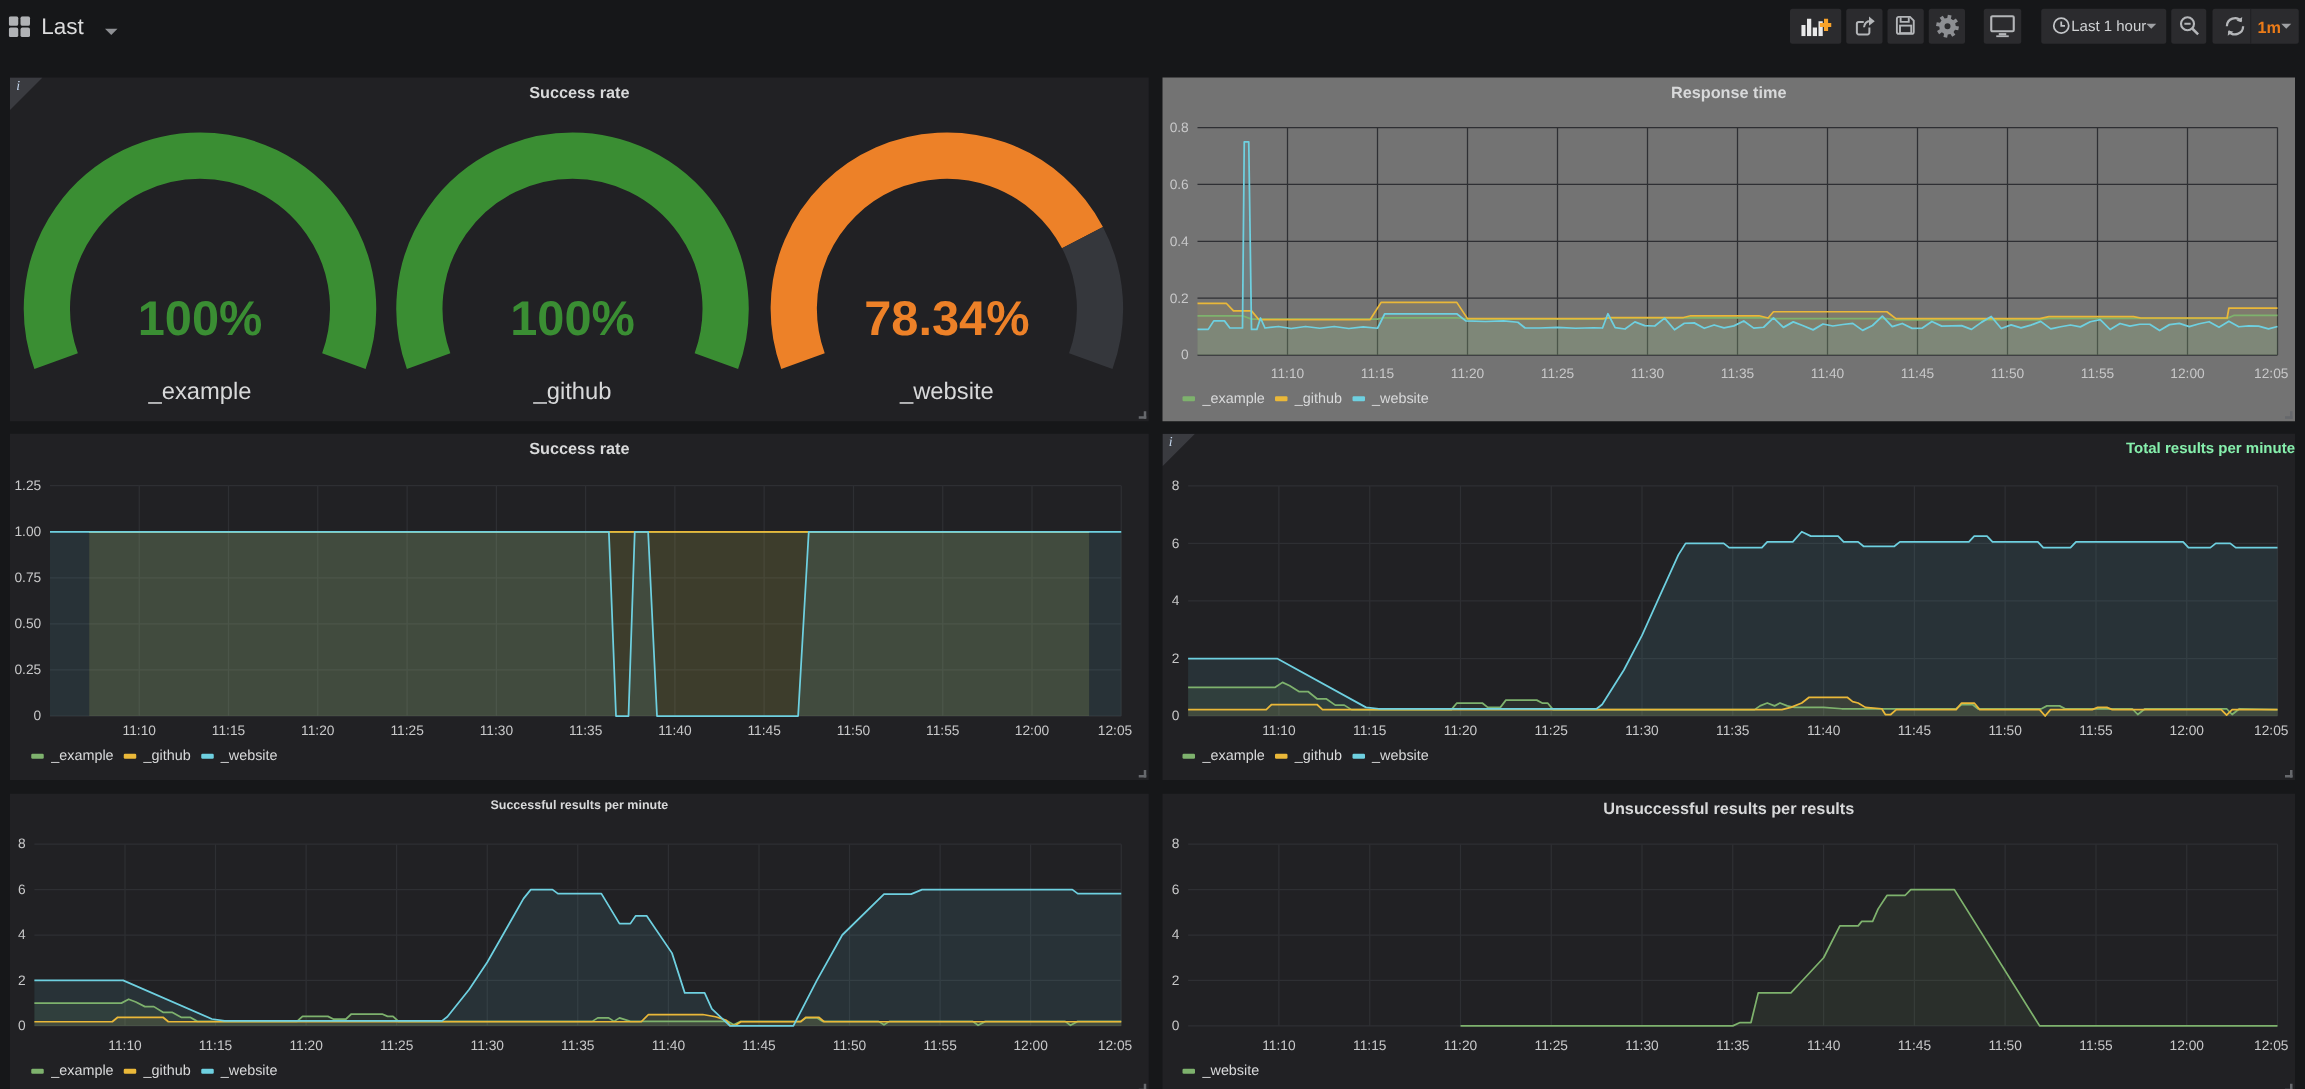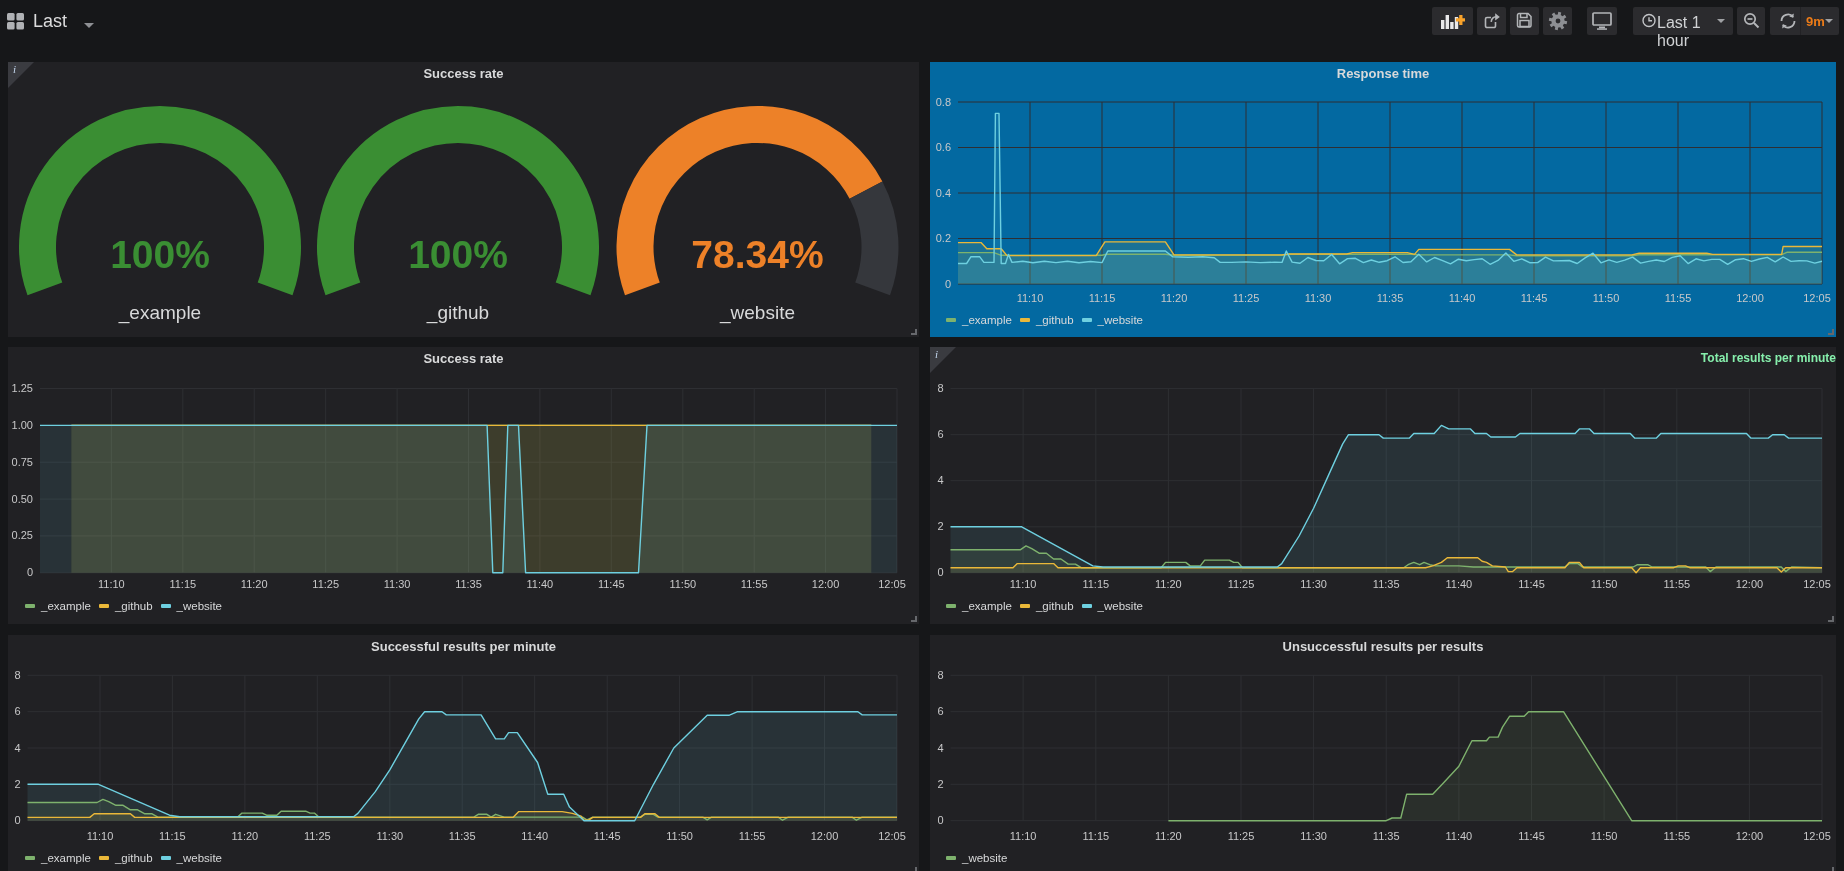--- a/index.html
+++ b/index.html
@@ -48,60 +48,60 @@
 <rect x="1" y="1" width="18" height="12" rx="1" fill="none" stroke="#b4b6b9" stroke-width="1.7"></rect>
 <rect x="7" y="14.5" width="6" height="1.8" fill="#b4b6b9"></rect>
 <rect x="5" y="16.3" width="10" height="1.5" fill="#b4b6b9"></rect>
 </svg>
   </div>
 <div style="position:absolute;left:1633px;top:7px;width:100px;height:28px;background:#2b2b2e;border-radius:2px">
     <svg width="15" height="15" style="position:absolute;left:9px;top:6px">
 <circle cx="7" cy="7.5" r="6" fill="none" stroke="#c2c4c7" stroke-width="1.4"></circle>
 <path d="M7 4.2 v3.5 h3" fill="none" stroke="#c2c4c7" stroke-width="1.4"></path>
 </svg>
-    <div style="position:absolute;left:24px;top:7px;font-size:16px;color:#d0d2d4">Last 1 hour</div>
+    <div style="position:absolute;left:24px;top:7px;font-size:12px;color:#d0d2d4">Last 1 hour</div>
     <div style="position:absolute;right:8px;top:12px;width:0;height:0;border-left:4.5px solid transparent;border-right:4.5px solid transparent;border-top:4.5px solid #9fa1a4"></div>
   </div>
 <div style="position:absolute;left:1737px;top:7px;width:28px;height:28px;background:#2b2b2e;border-radius:2px">
     <svg width="18" height="18" style="position:absolute;left:6px;top:5px">
 <circle cx="7" cy="7" r="5.2" fill="none" stroke="#b4b6b9" stroke-width="1.7"></circle>
 <line x1="4.5" y1="7" x2="9.5" y2="7" stroke="#b4b6b9" stroke-width="1.7"></line>
 <line x1="11" y1="11" x2="15.5" y2="15.5" stroke="#b4b6b9" stroke-width="2"></line>
 </svg>
   </div>
 <div style="position:absolute;left:1770px;top:7px;width:69px;height:28px;background:#2b2b2e;border-radius:2px">
     <svg width="18" height="18" viewBox="0 0 18 18" style="position:absolute;left:9px;top:5px">
 <path d="M15.5 9 a6.5 6.5 0 0 1 -11.6 4" fill="none" stroke="#b4b6b9" stroke-width="1.8"></path>
 <path d="M2.5 9 a6.5 6.5 0 0 1 11.6 -4" fill="none" stroke="#b4b6b9" stroke-width="1.8"></path>
 <path d="M14.8 1.5 L14.3 5.7 L10.2 4.6 z" fill="#b4b6b9"></path>
 <path d="M3.2 16.5 L3.7 12.3 L7.8 13.4 z" fill="#b4b6b9"></path>
 </svg>
     <div style="position:absolute;left:30px;top:0px;width:1px;height:28px;background:#222225"></div>
-    <div style="position:absolute;left:36px;top:7px;font-size:13px;font-weight:bold;color:#eb7b18">9m</div>
+    <div style="position:absolute;left:36px;top:7px;font-size:13px;font-weight:bold;color:#eb7b18">1m</div>
     <div style="position:absolute;right:6px;top:12px;width:0;height:0;border-left:4.5px solid transparent;border-right:4.5px solid transparent;border-top:4.5px solid #9fa1a4"></div>
   </div>
 <div style="position:absolute;left:8px;top:62px;width:911px;height:275px;background:#212124;overflow:hidden">
     <div style="position:absolute;left:0;top:0;width:0;height:0;border-top:26px solid #3a3b40;border-right:26px solid transparent"></div>
     <div style="position:absolute;left:5px;top:1px;font-size:11px;font-style:italic;font-family:'Liberation Serif',serif;color:#c5d8ef">i</div>
     <div style="position:absolute;left:0;top:4px;width:100%;text-align:center;font-size:13px;font-weight:bold;color:#d8d9da">Success rate</div>
     <svg width="911" height="275" style="position:absolute;left:0;top:0">
       <path d="M 36.9 226.9 A 122.5 122.5 0 1 1 267.1 226.9" fill="none" stroke="#3a8e33" stroke-width="37"></path>
       <text x="152" y="206" text-anchor="middle" font-size="39" font-weight="bold" fill="#3a8e33">100%</text>
       <text x="152" y="257" text-anchor="middle" font-size="19" fill="#d8d9da">_example</text>
       <path d="M 334.9 226.9 A 122.5 122.5 0 1 1 565.1 226.9" fill="none" stroke="#3a8e33" stroke-width="37"></path>
       <text x="450" y="206" text-anchor="middle" font-size="39" font-weight="bold" fill="#3a8e33">100%</text>
       <text x="450" y="257" text-anchor="middle" font-size="19" fill="#d8d9da">_github</text>
       <path d="M 634.4 226.9 A 122.5 122.5 0 0 1 858.0 128.1" fill="none" stroke="#ED8128" stroke-width="37"></path>
       <path d="M 858.0 128.1 A 122.5 122.5 0 0 1 864.6 226.9" fill="none" stroke="#35373c" stroke-width="37"></path>
       <text x="749.5" y="206" text-anchor="middle" font-size="39" font-weight="bold" fill="#ED8128">78.34%</text>
       <text x="749.5" y="257" text-anchor="middle" font-size="19" fill="#d8d9da">_website</text>
     </svg>
     <div style="position:absolute;right:2px;bottom:2px;width:6px;height:6px;border-right:2px solid #66686c;border-bottom:2px solid #66686c"></div>
   </div>
-<div style="position:absolute;left:930px;top:62px;width:906px;height:275px;background:#0369a1;overflow:hidden">
+<div style="position:absolute;left:930px;top:62px;width:906px;height:275px;background:#737373;overflow:hidden">
     <div style="position:absolute;left:0;top:4px;width:100%;text-align:center;font-size:13px;font-weight:bold;color:#d8d9da">Response time</div>
     <svg width="906" height="275" style="position:absolute;left:0;top:0">
       <line x1="28" y1="222.0" x2="892" y2="222.0" stroke="#2e2f33" stroke-width="1"></line>
 <text x="21" y="225.5" text-anchor="end" font-size="11" fill="#c8c8c9">0</text>
 <line x1="28" y1="176.5" x2="892" y2="176.5" stroke="#2e2f33" stroke-width="1"></line>
 <text x="21" y="180.0" text-anchor="end" font-size="11" fill="#c8c8c9">0.2</text>
 <line x1="28" y1="131.0" x2="892" y2="131.0" stroke="#2e2f33" stroke-width="1"></line>
 <text x="21" y="134.5" text-anchor="end" font-size="11" fill="#c8c8c9">0.4</text>
 <line x1="28" y1="85.5" x2="892" y2="85.5" stroke="#2e2f33" stroke-width="1"></line>
 <text x="21" y="89.0" text-anchor="end" font-size="11" fill="#c8c8c9">0.6</text>
@@ -233,21 +233,21 @@
 <polygon points="20.5,225.8 20.5,220.7 83.0,220.7 87.3,216.6 123.6,216.6 128.0,220.7 495.5,220.7 502.7,218.9 511.4,215.4 517.3,210.8 547.8,210.8 552.1,214.3 556.5,215.4 562.3,218.9 575.4,220.0 578.3,224.6 582.6,224.6 587.0,220.7 634.9,220.7 639.3,215.4 649.4,215.4 653.8,220.7 701.7,220.7 706.1,225.8 710.4,220.7 743.8,220.7 748.2,218.9 755.5,218.9 759.8,220.7 847.0,220.7 851.3,225.1 855.7,220.7 892.0,220.7 892.0,225.8" fill="#EAB839" fill-opacity="0.1"></polygon>
 <polygon points="20.5,225.8 20.5,179.8 91.7,179.8 162.8,218.9 173.0,220.0 347.3,220.0 351.7,216.6 369.1,189.0 383.6,161.3 398.1,129.1 412.7,96.9 418.5,87.7 449.0,87.7 453.3,91.1 479.5,91.1 483.8,86.5 504.2,86.5 511.4,78.4 518.7,81.9 540.5,81.9 544.9,86.5 556.5,86.5 560.8,90.0 585.5,90.0 589.9,86.5 645.1,86.5 649.4,81.9 659.6,81.9 664.0,86.5 700.3,86.5 704.6,91.1 726.4,91.1 730.8,86.5 816.5,86.5 820.8,91.1 838.3,91.1 842.6,87.7 854.2,87.7 858.6,91.1 892.0,91.1 892.0,225.8" fill="#6ED0E0" fill-opacity="0.1"></polygon>
 <polyline points="20.5,202.8 90.2,202.8 96.0,198.9 101.8,201.6 109.1,206.2 116.4,206.2 123.6,212.0 130.9,212.0 138.2,217.1 145.4,217.1 151.2,220.7 231.1,220.7 235.5,215.4 255.8,215.4 260.2,218.9 270.3,218.9 274.7,213.1 299.4,213.1 303.7,215.4 308.1,215.4 312.5,220.7 473.7,220.7 478.0,217.7 483.8,215.4 489.7,217.7 494.0,215.4 499.8,217.7 505.6,218.9 528.9,218.9 543.4,220.0 634.9,220.0 639.3,216.6 648.0,216.6 652.3,220.0 703.2,220.0 707.5,217.7 717.7,217.7 722.1,220.0 775.8,220.0 780.2,224.6 786.0,220.0 851.3,220.0 855.7,224.6 861.5,220.0 892.0,220.7" fill="none" stroke="#7EB26D" stroke-width="1.4" stroke-linejoin="round"></polyline>
 <polyline points="20.5,220.7 83.0,220.7 87.3,216.6 123.6,216.6 128.0,220.7 495.5,220.7 502.7,218.9 511.4,215.4 517.3,210.8 547.8,210.8 552.1,214.3 556.5,215.4 562.3,218.9 575.4,220.0 578.3,224.6 582.6,224.6 587.0,220.7 634.9,220.7 639.3,215.4 649.4,215.4 653.8,220.7 701.7,220.7 706.1,225.8 710.4,220.7 743.8,220.7 748.2,218.9 755.5,218.9 759.8,220.7 847.0,220.7 851.3,225.1 855.7,220.7 892.0,220.7" fill="none" stroke="#EAB839" stroke-width="1.4" stroke-linejoin="round"></polyline>
 <polyline points="20.5,179.8 91.7,179.8 162.8,218.9 173.0,220.0 347.3,220.0 351.7,216.6 369.1,189.0 383.6,161.3 398.1,129.1 412.7,96.9 418.5,87.7 449.0,87.7 453.3,91.1 479.5,91.1 483.8,86.5 504.2,86.5 511.4,78.4 518.7,81.9 540.5,81.9 544.9,86.5 556.5,86.5 560.8,90.0 585.5,90.0 589.9,86.5 645.1,86.5 649.4,81.9 659.6,81.9 664.0,86.5 700.3,86.5 704.6,91.1 726.4,91.1 730.8,86.5 816.5,86.5 820.8,91.1 838.3,91.1 842.6,87.7 854.2,87.7 858.6,91.1 892.0,91.1" fill="none" stroke="#6ED0E0" stroke-width="1.4" stroke-linejoin="round"></polyline>
     </svg>
     <div style="position:absolute;left:16px;top:252px;font-size:11.5px;color:#d8d9da;white-space:nowrap"><span style="display:inline-block;width:10px;height:4px;border-radius:1px;background:#7EB26D;margin-right:6px;vertical-align:middle"></span><span style="margin-right:8px;vertical-align:middle">_example</span><span style="display:inline-block;width:10px;height:4px;border-radius:1px;background:#EAB839;margin-right:6px;vertical-align:middle"></span><span style="margin-right:8px;vertical-align:middle">_github</span><span style="display:inline-block;width:10px;height:4px;border-radius:1px;background:#6ED0E0;margin-right:6px;vertical-align:middle"></span><span style="margin-right:8px;vertical-align:middle">_website</span></div>
     <div style="position:absolute;right:2px;bottom:2px;width:6px;height:6px;border-right:2px solid #66686c;border-bottom:2px solid #66686c"></div>
   </div>
 <div style="position:absolute;left:8px;top:635px;width:911px;height:240px;background:#212124;overflow:hidden">
-    <div style="position:absolute;left:0;top:4px;width:100%;text-align:center;font-size:13px;font-weight:bold;color:#d8d9da">Successful results per minute</div>
+    <div style="position:absolute;left:0;top:4px;width:100%;text-align:center;font-size:10px;font-weight:bold;color:#d8d9da">Successful results per minute</div>
     <svg width="911" height="240" style="position:absolute;left:0;top:0">
       <line x1="19.5" y1="185.7" x2="889" y2="185.7" stroke="#2e2f33" stroke-width="1"></line>
 <text x="12.5" y="189.2" text-anchor="end" font-size="11" fill="#c8c8c9">0</text>
 <line x1="19.5" y1="149.3" x2="889" y2="149.3" stroke="#2e2f33" stroke-width="1"></line>
 <text x="12.5" y="152.8" text-anchor="end" font-size="11" fill="#c8c8c9">2</text>
 <line x1="19.5" y1="113.0" x2="889" y2="113.0" stroke="#2e2f33" stroke-width="1"></line>
 <text x="12.5" y="116.5" text-anchor="end" font-size="11" fill="#c8c8c9">4</text>
 <line x1="19.5" y1="76.7" x2="889" y2="76.7" stroke="#2e2f33" stroke-width="1"></line>
 <text x="12.5" y="80.2" text-anchor="end" font-size="11" fill="#c8c8c9">6</text>
 <line x1="19.5" y1="40.3" x2="889" y2="40.3" stroke="#2e2f33" stroke-width="1"></line>

